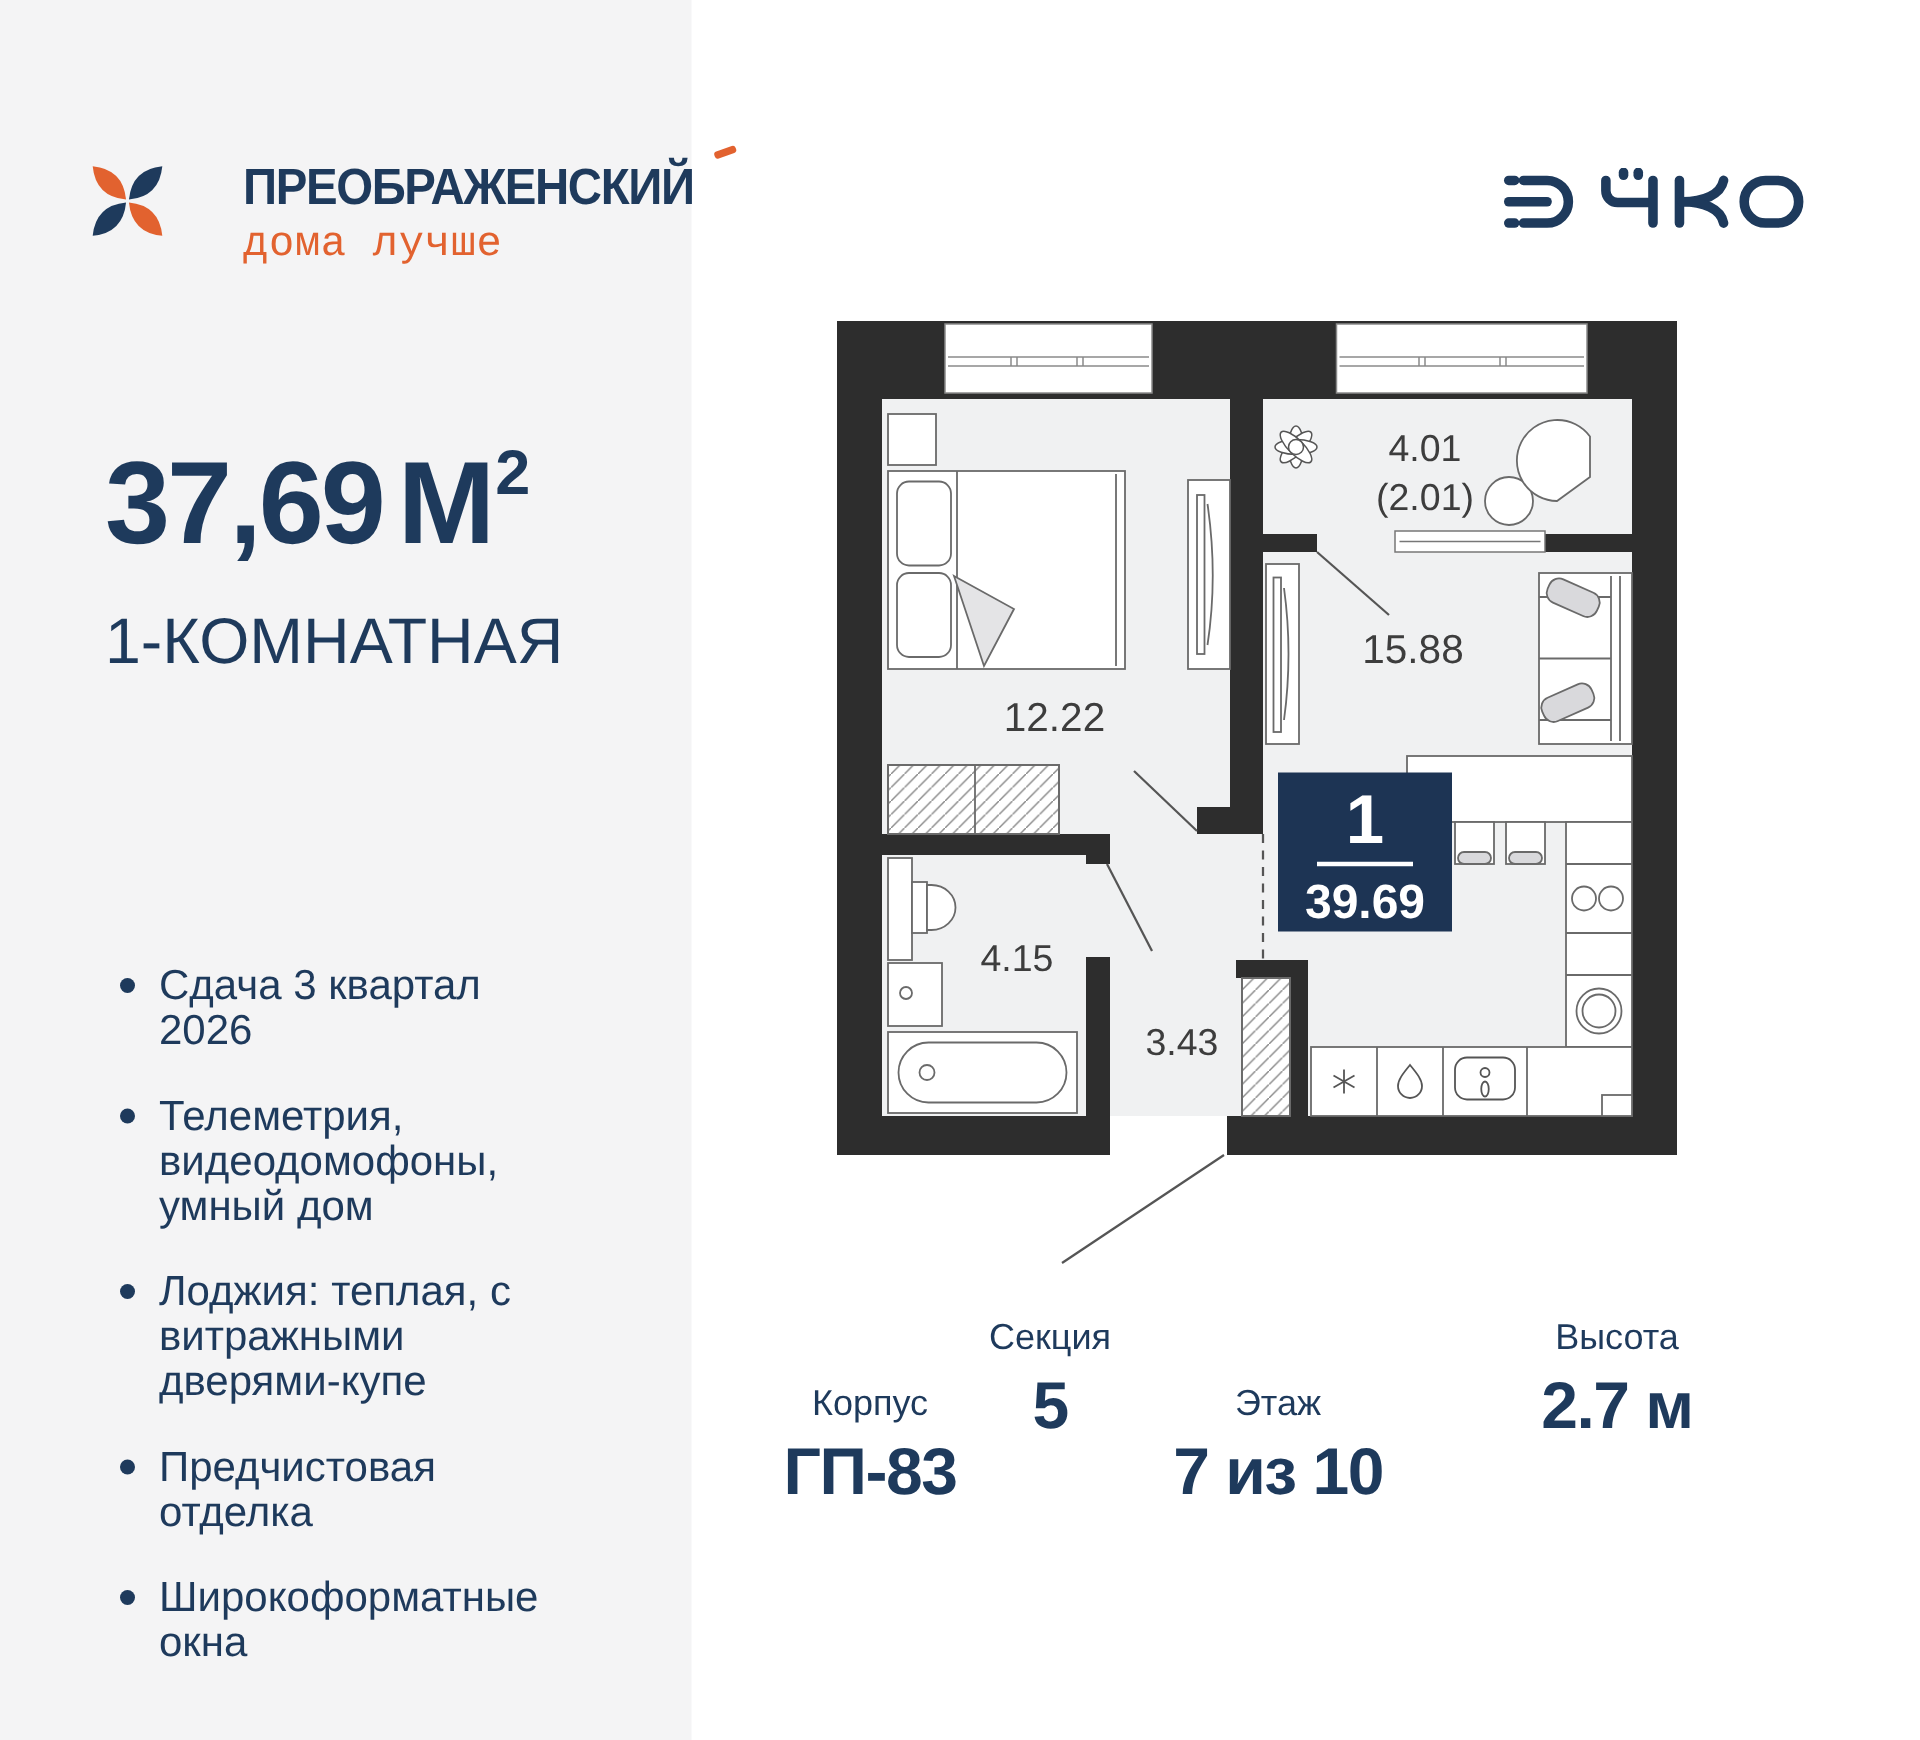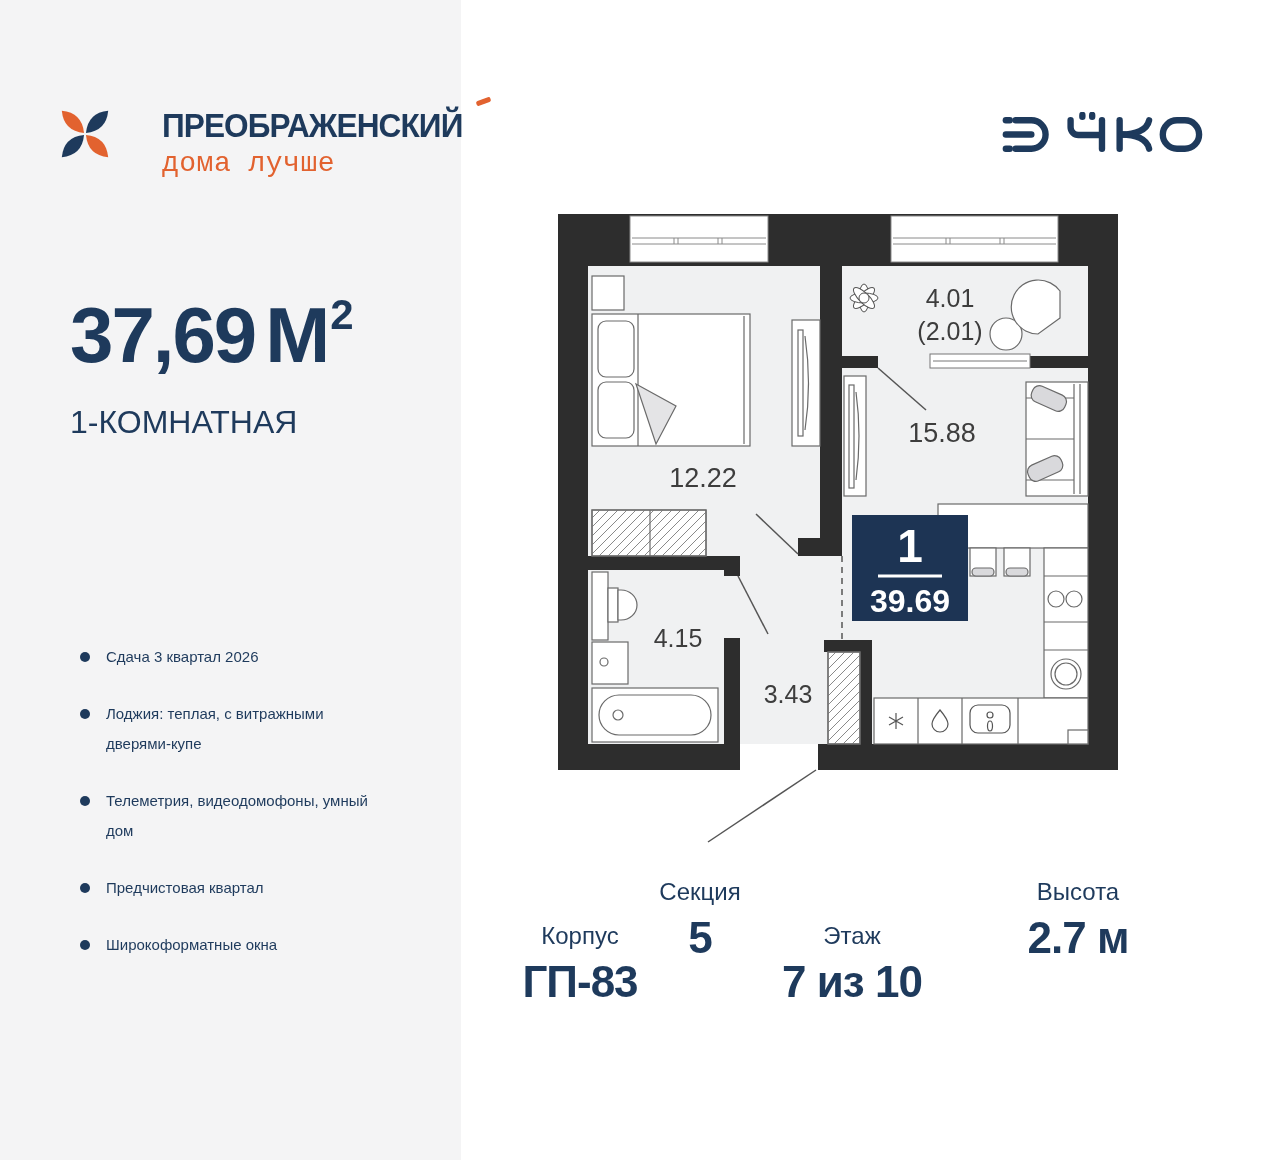--- a/index.html
+++ b/index.html
@@ -31,28 +31,28 @@
   
   .area{
     position:absolute;left:70px;top:290px;
     font-size:78px;font-weight:bold;letter-spacing:-2px;color:#1E3A5C;
     white-space:nowrap;
   }
   .area sup{font-size:42px;letter-spacing:0;position:relative;top:-6px;}
   .area .unit{margin-left:10px;letter-spacing:0;}
   .flat-type{
     position:absolute;left:70px;top:404px;
-    font-size:32px;font-weight:400;color:#1E3A5C;white-space:nowrap;text-align:center;
+    font-size:43px;font-weight:400;color:#1E3A5C;white-space:nowrap;text-align:center;
   }
   
   .features{position:absolute;left:78px;top:642px;width:292px;
     margin:0;padding:0;list-style:none;}
   .features li{
     position:relative;padding-left:28px;margin-bottom:27px;
-    font-size:15px;line-height:30px;color:#1E3A5C;
+    font-size:28px;line-height:30px;color:#1E3A5C;
   }
   .features li .dot{
     position:absolute;left:2px;top:10px;width:10px;height:10px;border-radius:50%;
     background:#1E3A5C;
   }
   
   .enko{position:absolute;left:998px;top:112px;width:206px;height:48px;}
   .sr{position:absolute;width:1px;height:1px;overflow:hidden;clip:rect(0 0 0 0);}
   
   .plan{position:absolute;left:558px;top:210px;width:560px;height:640px;}
@@ -88,23 +88,23 @@
   </div>
 </div>
 
 <div class="area">
   <span>37,69</span><span class="unit">М</span><sup>2</sup>
 </div>
 <div class="flat-type">1-КОМНАТНАЯ</div>
 
 <ul class="features">
   <li><span class="dot"></span><span>Сдача 3 квартал 2026</span></li>
+  <li><span class="dot"></span><span>Телеметрия, видеодомофоны, умный дом</span></li>
   <li><span class="dot"></span><span>Лоджия: теплая, с витражными дверями-купе</span></li>
-  <li><span class="dot"></span><span>Телеметрия, видеодомофоны, умный дом</span></li>
-  <li><span class="dot"></span><span>Предчистовая квартал</span></li>
+  <li><span class="dot"></span><span>Предчистовая отделка</span></li>
   <li><span class="dot"></span><span>Широкоформатные окна</span></li>
 </ul>
 
 <div class="enko">
   <span class="sr">ЭНКО</span>
   <svg viewBox="0 0 210 45" width="206" height="45" aria-hidden="true">
     <g fill="none" stroke="#1E3A5C" stroke-width="6.5" stroke-linecap="round">
       <path d="M18,8 H34 A14.5,14.5 0 0 1 34,37 H18"></path>
       <path d="M8,22.5 H34"></path>
       <path d="M8,8 h4"></path>

